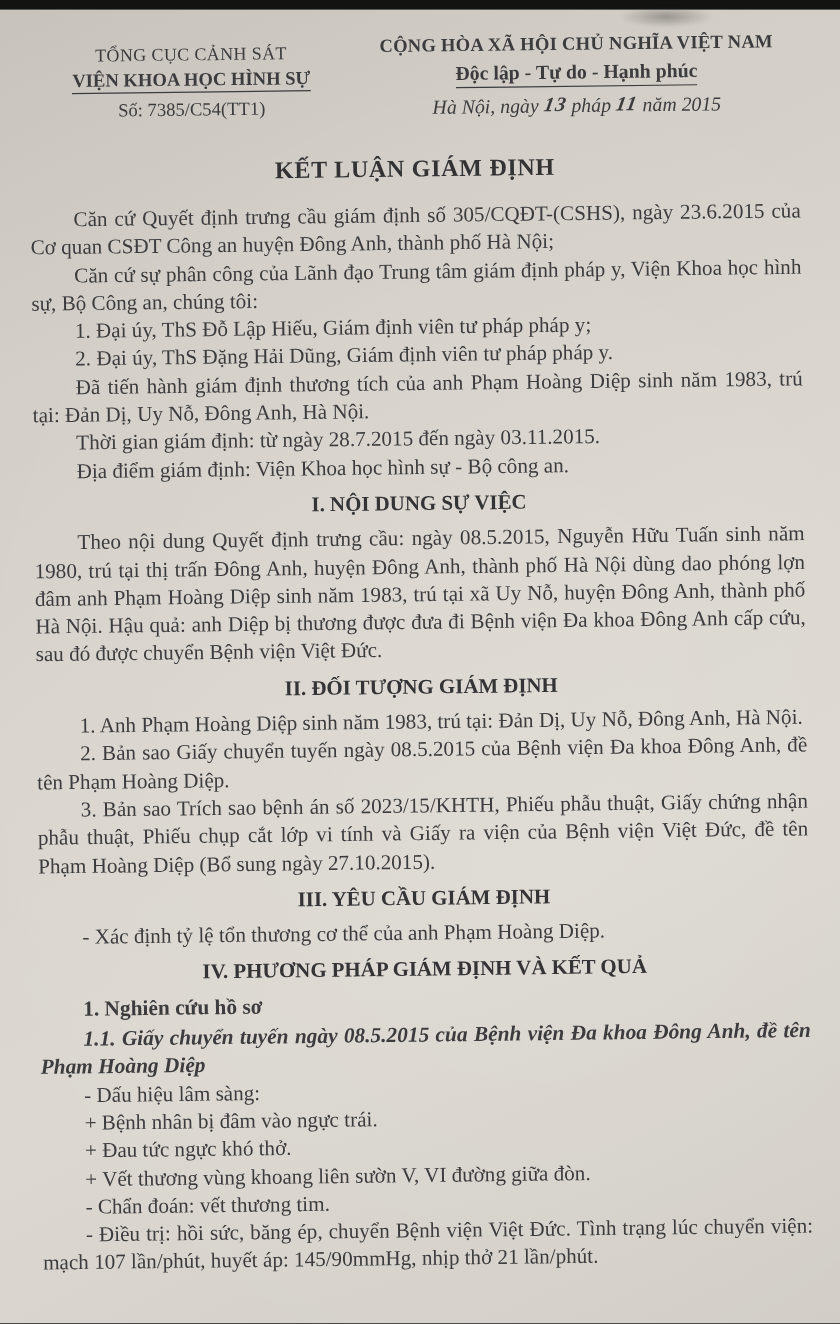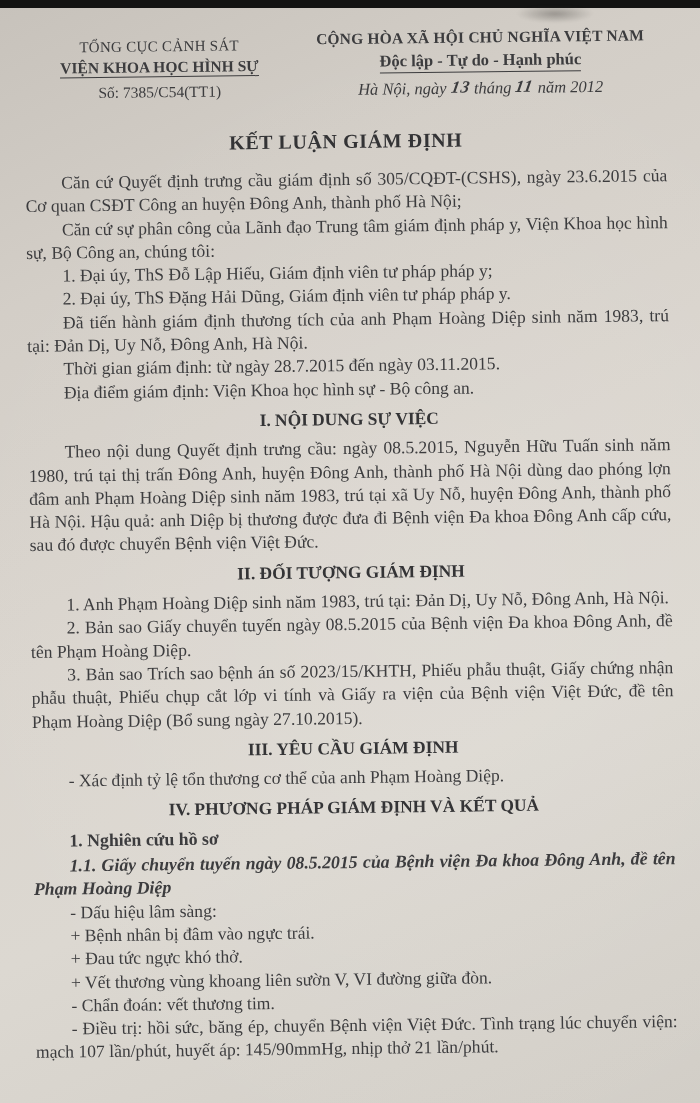--- a/index.html
+++ b/index.html
@@ -67,23 +67,23 @@
       <div class="l1">TỔNG CỤC CẢNH SÁT</div>
       <div class="l2"><span>VIỆN KHOA HỌC HÌNH SỰ</span></div>
       <div class="l3">Số: 7385/C54(TT1)</div>
     </div>
     <div class="h-right">
       <div class="l1">CỘNG HÒA XÃ HỘI CHỦ NGHĨA VIỆT NAM</div>
       <div class="l2"><span>Độc lập - Tự do - Hạnh phúc</span></div>
       <div class="l3">
         <span>Hà Nội, ngày</span>
         <span class="hand">13</span>
-        <span>tháng</span>
+        <span>pháp</span>
         <span class="hand">11</span>
-        <span>năm 2012</span>
+        <span>năm 2015</span>
       </div>
     </div>
   </div>
 
   <div class="title">KẾT LUẬN GIÁM ĐỊNH</div>
 
   <div class="body-blocks" id="body-blocks">
       <p class="para">Căn cứ Quyết định trưng cầu giám định số 305/CQĐT-(CSHS), ngày 23.6.2015 của Cơ quan CSĐT Công an huyện Đông Anh, thành phố Hà Nội;</p>
       <p class="para">Căn cứ sự phân công của Lãnh đạo Trung tâm giám định pháp y, Viện Khoa học hình sự, Bộ Công an, chúng tôi:</p>
       <p class="para">1. Đại úy, ThS Đỗ Lập Hiếu, Giám định viên tư pháp pháp y;</p>

